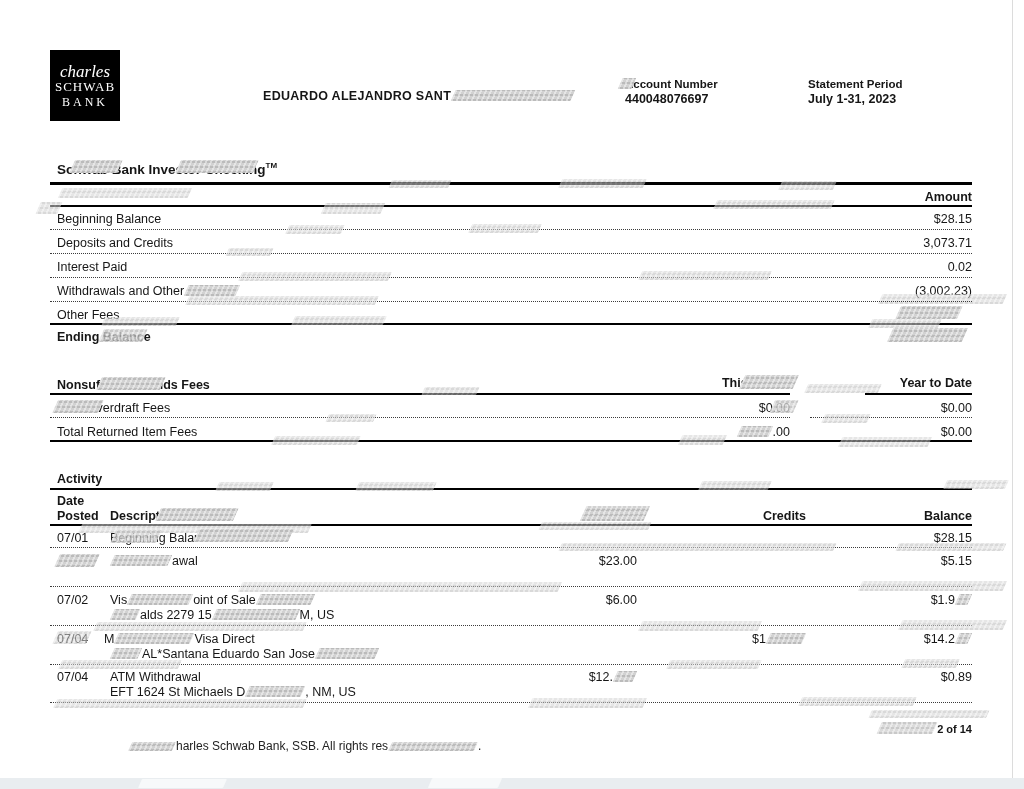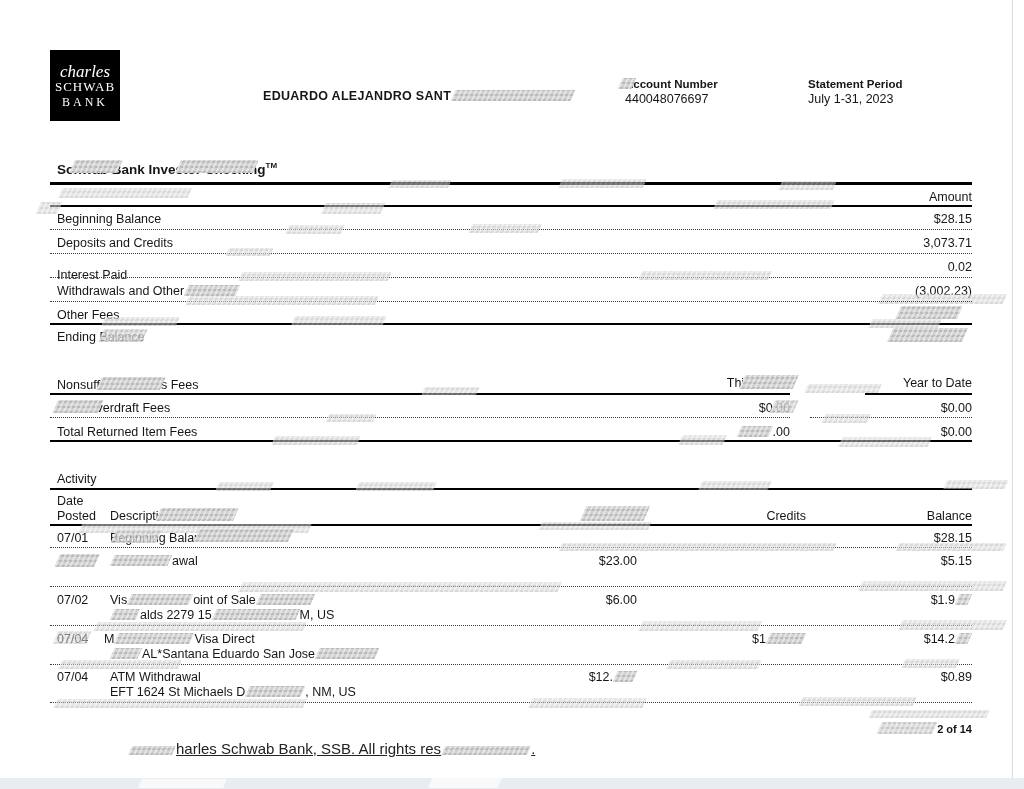--- a/index.html
+++ b/index.html
@@ -1,19 +1,19 @@
 <!DOCTYPE html>
 <html><head>
 <meta charset="utf-8">
 <style>
   html,body{margin:0;padding:0;background:#ffffff;}
   .page{position:relative;width:1024px;height:789px;background:#fff;overflow:hidden;
         font-family:"Liberation Sans",sans-serif;color:#161616;}
   .t{position:absolute;white-space:nowrap;font-size:12.5px;line-height:1.15;}
-  .b{font-weight:normal;}
+  .b{font-weight:bold;}
   .r{text-align:right;}
   .sm{display:inline-block;height:10px;margin:0 2px;vertical-align:-1px;}
   .sm,.smudge{background-color:#d2d2d2;
      background-image:repeating-linear-gradient(90deg,rgba(255,255,255,.45) 0 2px,rgba(0,0,0,0) 2px 5px),
                       repeating-linear-gradient(0deg,rgba(105,105,105,.22) 0 2px,rgba(0,0,0,0) 2px 5px);
      transform:skewX(-24deg);border-radius:1px;}
   .smudge{position:absolute;}
   .light{opacity:.55;}
   .semi{opacity:.78;}
   .white{background:#f7f9fa;background-image:none;opacity:1;}
@@ -21,21 +21,21 @@
   .dot{position:absolute;height:0;border-top:1.6px dotted #3c3c3c;}
   .edge{position:absolute;background:#dcdcdc;}
   .strip{position:absolute;left:0;top:778px;width:1024px;height:11px;background:#e9edf0;}
   .logo{position:absolute;left:50px;top:50px;width:70px;height:71px;background:#000;color:#fff;text-align:center;}
   .logo .charles{font-family:"Liberation Serif",serif;font-style:italic;font-size:17px;line-height:1;margin-top:13px;}
   .logo .schwab{font-family:"Liberation Serif",serif;font-size:13px;letter-spacing:1px;line-height:1.15;}
   .logo .bank{font-family:"Liberation Serif",serif;font-size:12px;letter-spacing:3px;line-height:1.2;}
   .hdr-lbl{font-size:11.5px;font-weight:bold;}
   .name{font-size:12.5px;font-weight:bold;letter-spacing:.3px;}
   .title{font-size:13.5px;font-weight:bold;}
-  .foot{font-size:15px;color:#222;text-decoration:underline;}
+  .foot{font-size:12px;color:#222;}
   .pagenum{font-size:11px;font-weight:bold;}
   sup{font-size:8px;}
 </style>
 </head>
 <body>
 
 <div class="page">
 
   <div class="logo">
     <div class="charles">charles</div>
@@ -77,21 +77,21 @@
   <div class="t r" style="left:700px;top:212px;width:272px">$28.15</div>
   <div class="dot" style="left:50px;top:229px;width:922px"></div>
   <div class="smudge light" style="left:287px;top:225px;width:56px;height:9px"></div>
   <div class="smudge light" style="left:470px;top:224px;width:70px;height:9px"></div>
 
   <div class="t" style="left:57px;top:236px">Deposits and Credits</div>
   <div class="t r" style="left:700px;top:236px;width:272px">3,073.71</div>
   <div class="dot" style="left:50px;top:253px;width:922px"></div>
   <div class="smudge light" style="left:227px;top:248px;width:45px;height:8px"></div>
 
-  <div class="t" style="left:57px;top:268px">Interest Paid</div>
+  <div class="t" style="left:57px;top:260px">Interest Paid</div>
   <div class="t r" style="left:700px;top:260px;width:272px">0.02</div>
   <div class="dot" style="left:50px;top:277px;width:922px"></div>
   <div class="smudge light" style="left:240px;top:272px;width:150px;height:9px"></div>
   <div class="smudge light" style="left:640px;top:271px;width:130px;height:9px"></div>
 
   <div class="t" style="left:57px;top:284px">
     <span>Withdrawals and Other</span><span class="sm" style="width:52px;height:11px"></span>
   </div>
   <div class="t r" style="left:700px;top:284px;width:272px">(3,002.23)</div>
   <div class="smudge light" style="left:880px;top:294px;width:125px;height:10px"></div>

